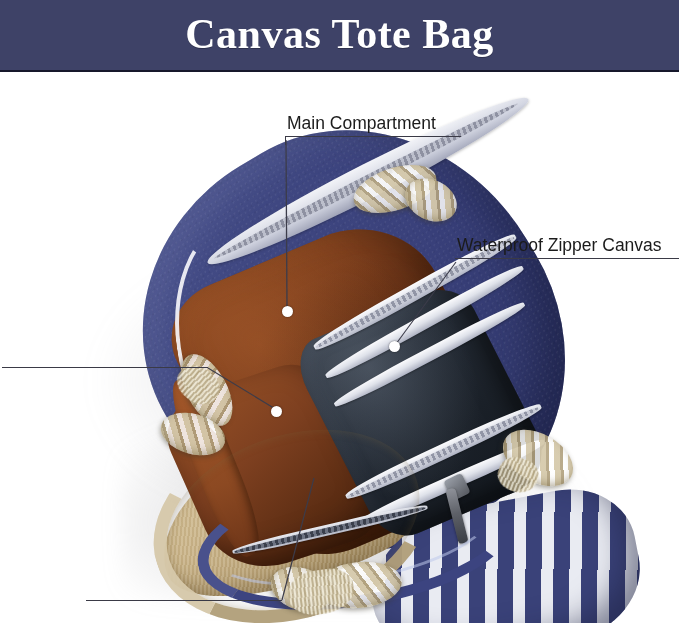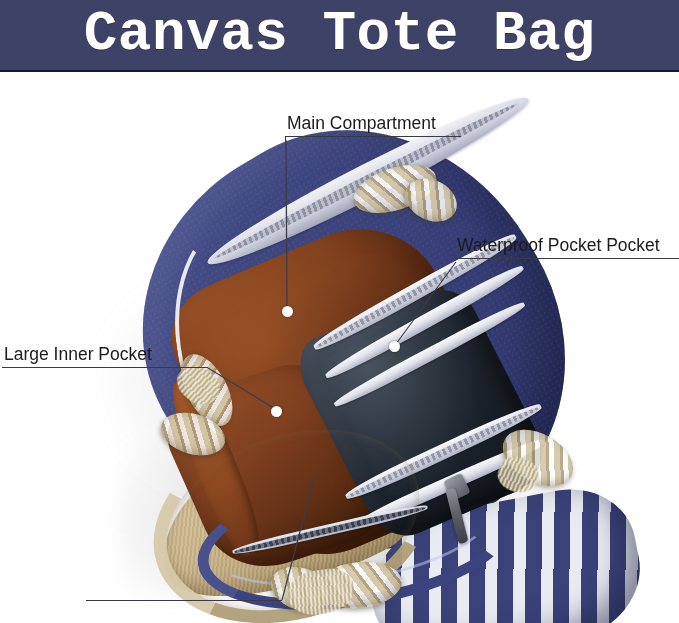--- a/index.html
+++ b/index.html
@@ -15,23 +15,23 @@
   
   .header-band{
     position:absolute;left:0;top:0;width:679px;height:70px;
     background:#3e4267;
     display:flex;align-items:center;justify-content:center;
   }
   .header-rule{
     position:absolute;left:0;top:70px;width:679px;height:2px;background:#16182b;
   }
   .header-title{
-    font-family:Liberation Mono, monospace;
+    font-family:Liberation Serif, serif;
     font-weight:bold;
-    font-size:56px;
+    font-size:42px;
     color:#ffffff;
     letter-spacing:0.5px;
     line-height:1;
     margin-top:-2px;
     text-shadow:0 1px 0 rgba(0,0,0,.25);
     white-space:nowrap;
   }
 
   
   .stage{position:absolute;left:0;top:72px;width:679px;height:551px;background:#ffffff;overflow:hidden;}
@@ -386,21 +386,20 @@
 
     <div class="dot" style="left:282px;top:234px;"></div>
     <div class="dot" style="left:389px;top:269px;"></div>
     <div class="dot" style="left:271px;top:334px;"></div>
   </div>
 
   <div class="ann-label" id="lbl-main">Main Compartment</div>
   <div class="ann-rule" id="rule-main"></div>
   <div class="tick" id="tick-main"></div>
 
-  <div class="ann-label" id="lbl-wp">Waterproof Pocket Pocket</div>
+  <div class="ann-label" id="lbl-wp">Waterproof Zipper Canvas</div>
   <div class="ann-rule" id="rule-wp"></div>
 
-  <div class="ann-label" id="lbl-large">Large Inner Pocket</div>
   <div class="ann-rule" id="rule-large"></div>
 
   <div class="ann-rule" id="rule-inner"></div>
 
 </div>
 
 </body></html>

